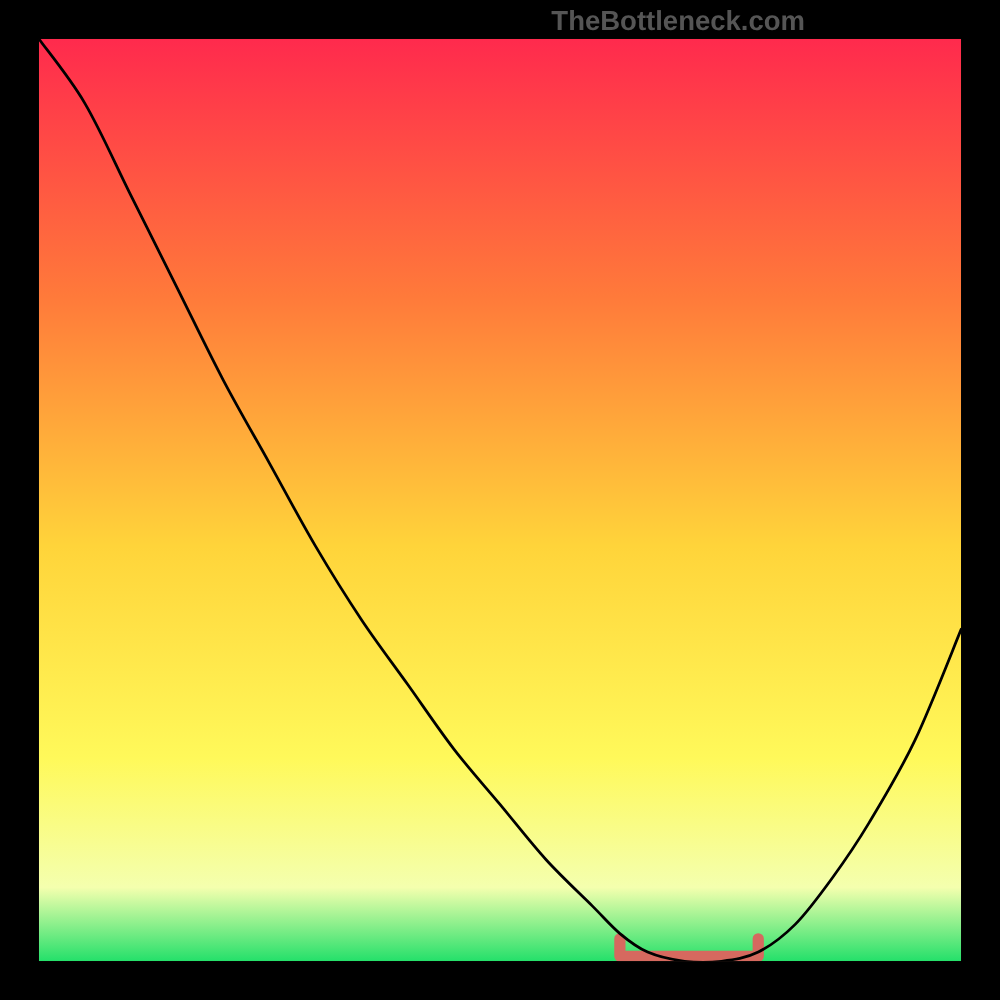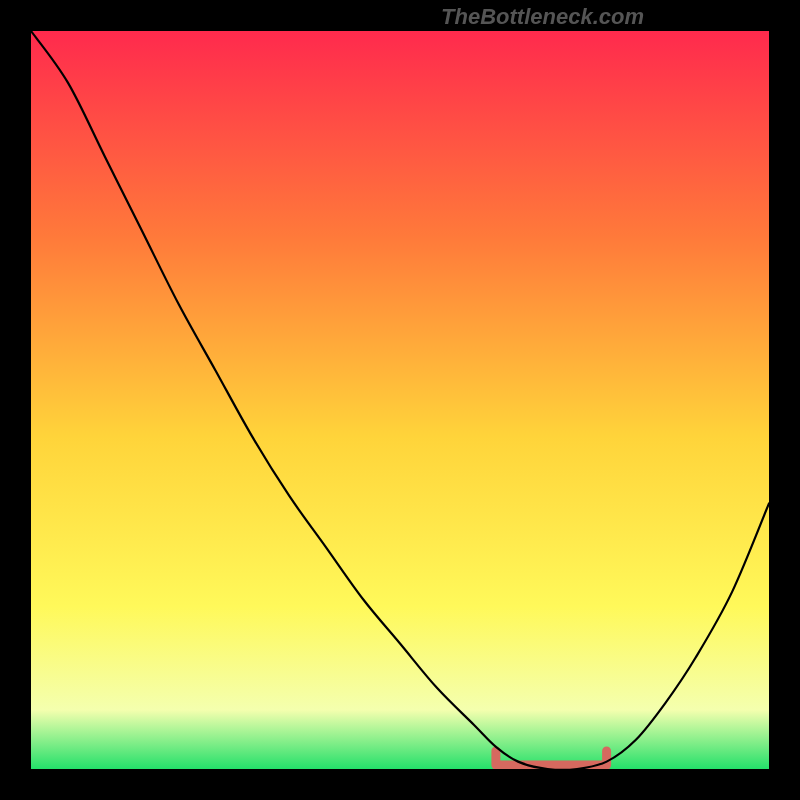--- a/index.html
+++ b/index.html
@@ -8,21 +8,20 @@
     width: 800px;
     height: 800px;
     background: #000;
     overflow: hidden;
   }
   .container {
     position: relative;
     width: 656px;
     height: 800px;
     background: #000;
-    font-style: italic;
   }
   .watermark {
     position: absolute;
     top: 4px;
     right: 12px;
     color: #555;
     font-family: Arial, Helvetica, sans-serif;
     font-size: 22px;
     font-weight: bold;
     z-index: 3;

